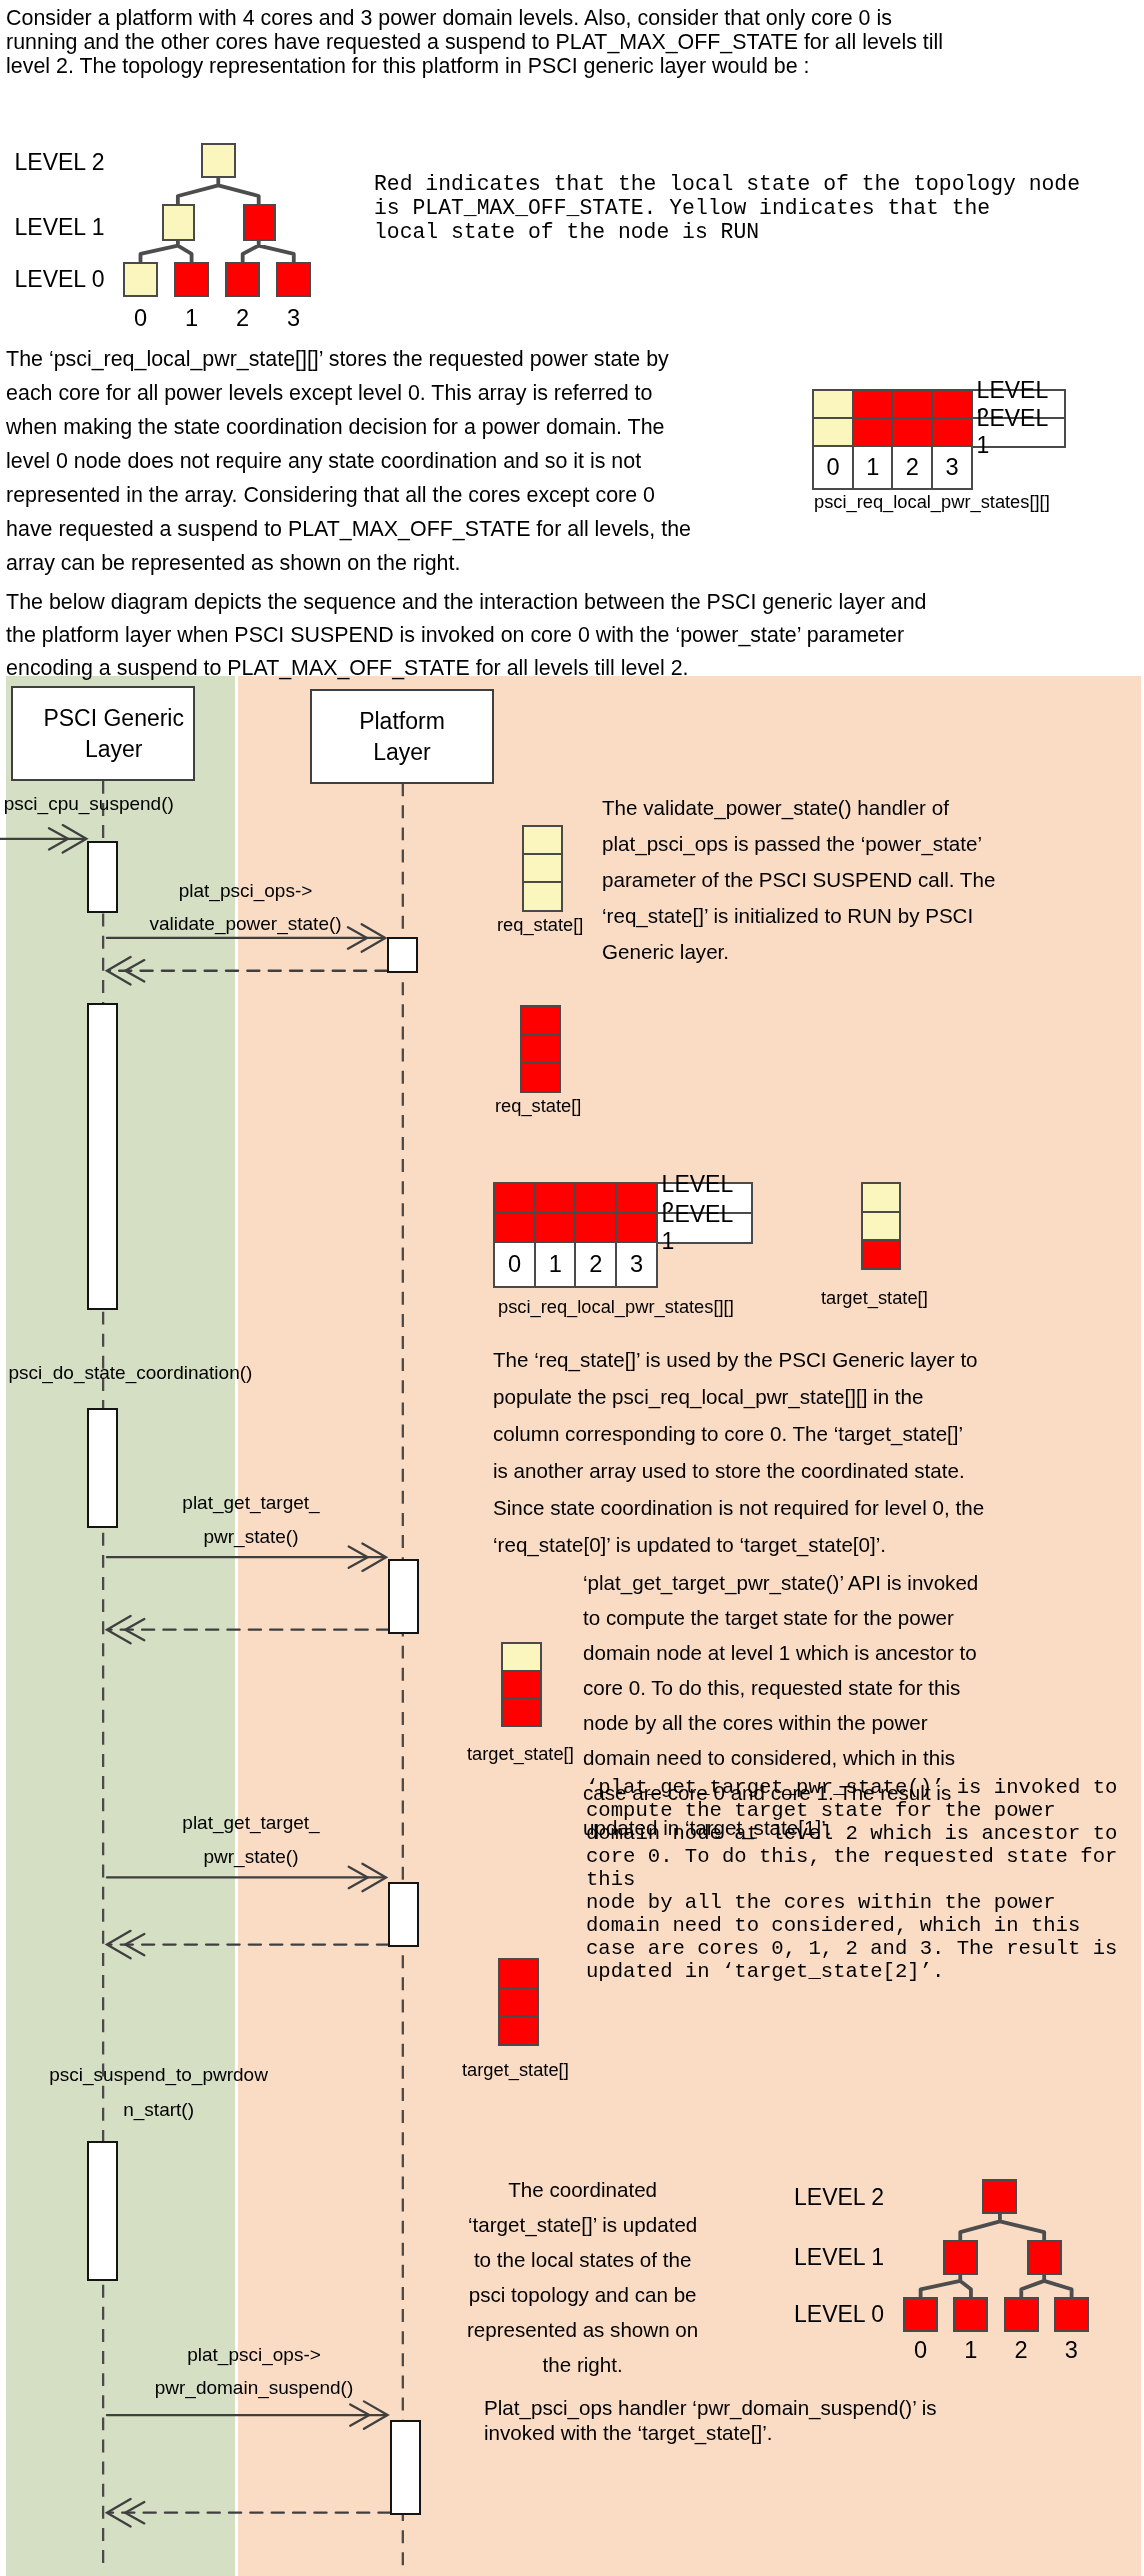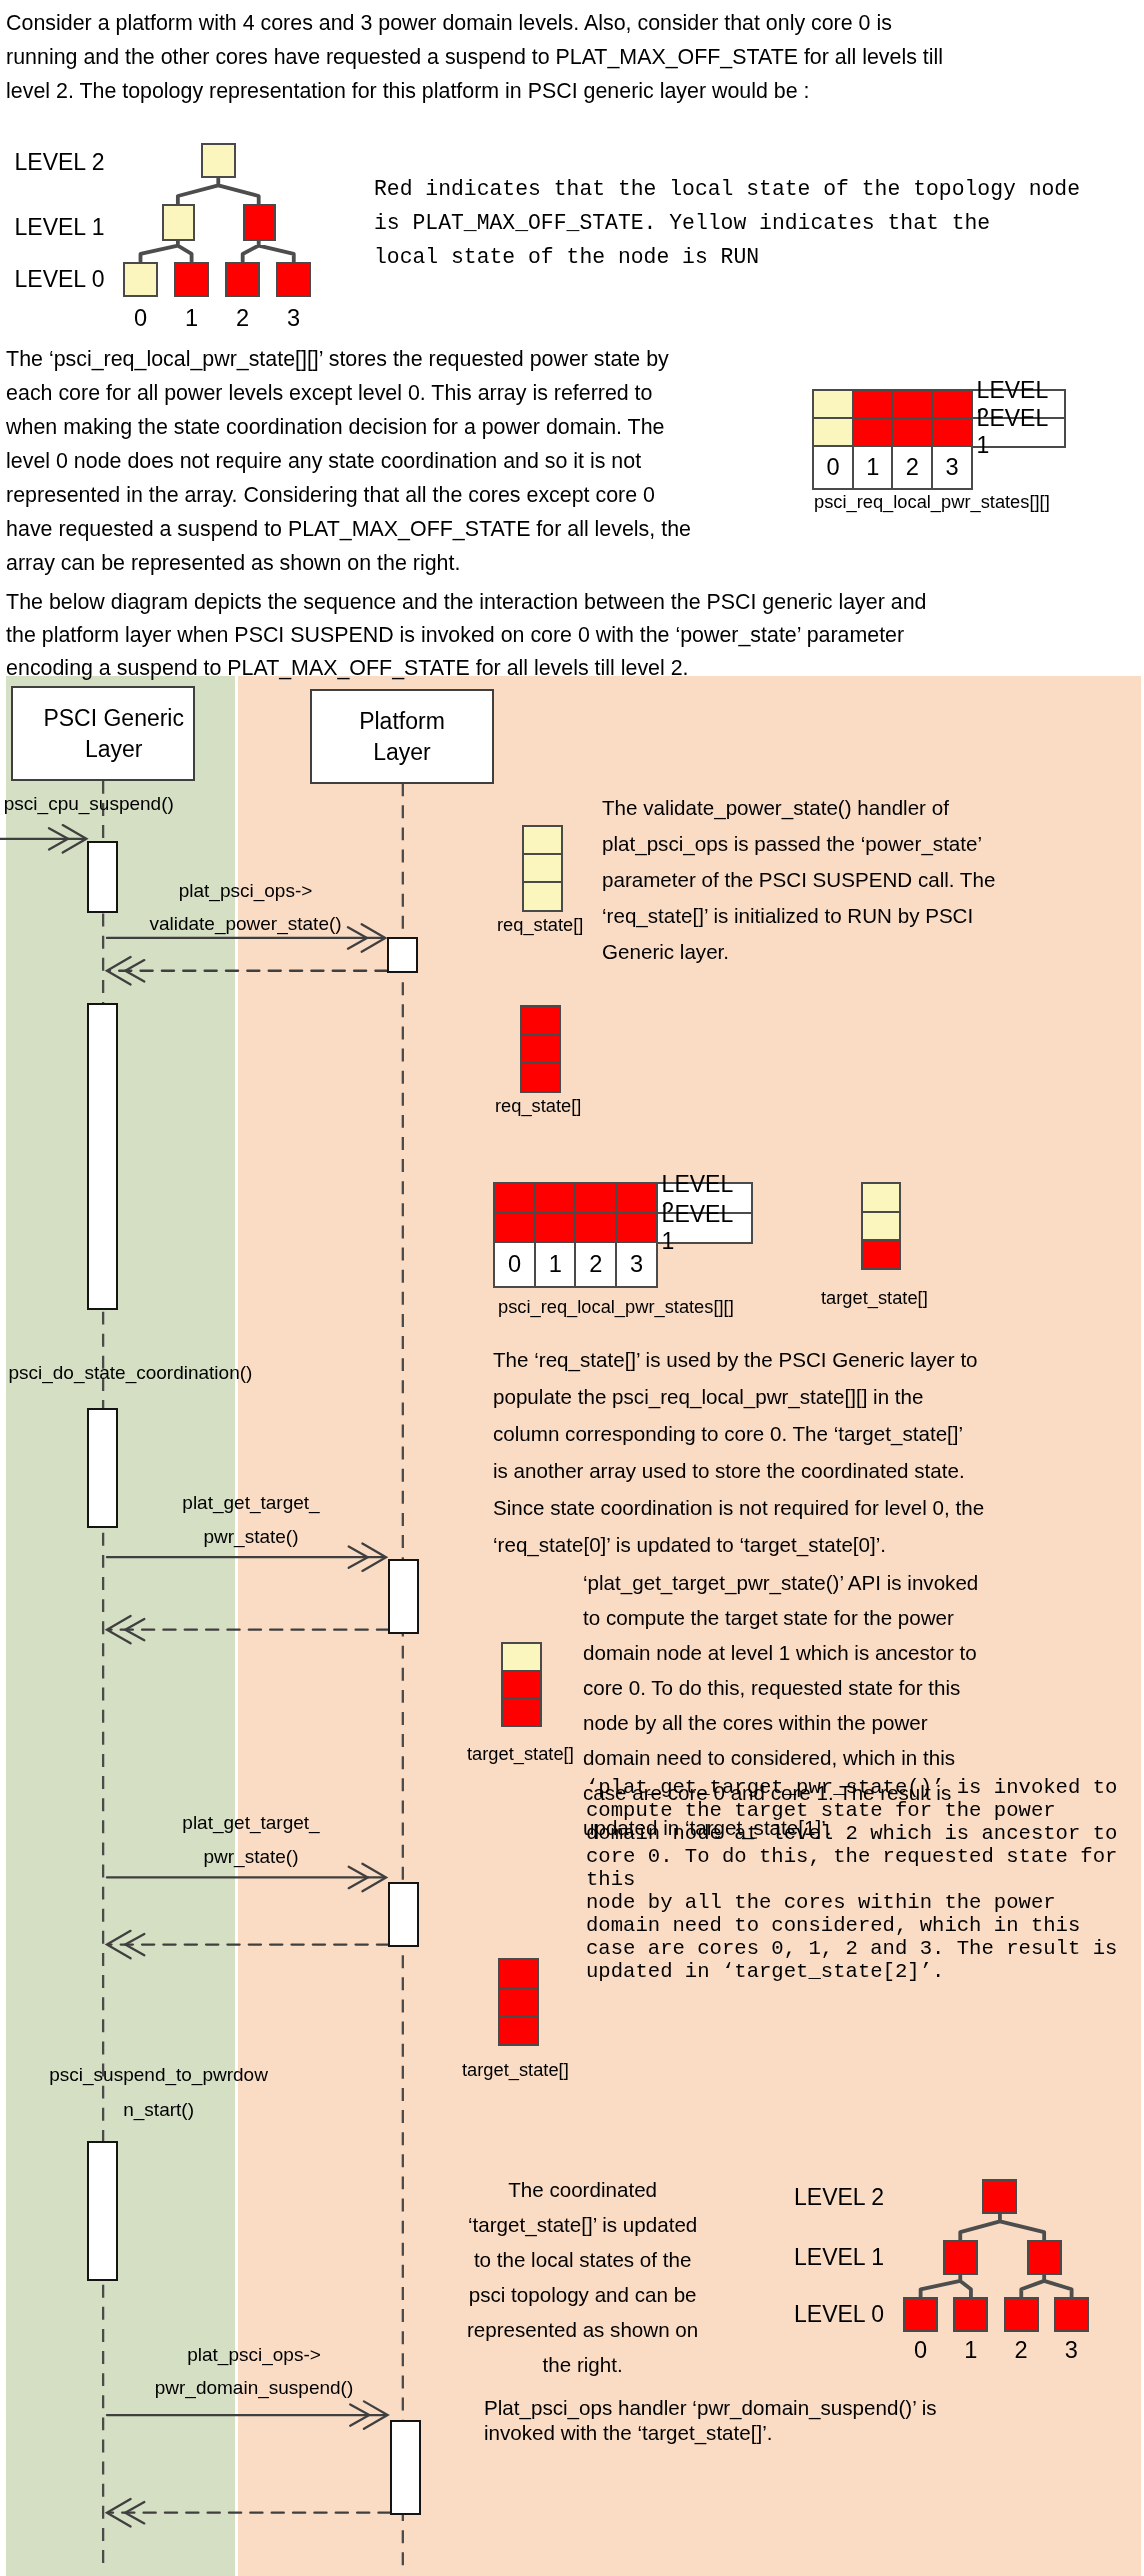--- a/index.html
+++ b/index.html
@@ -6,21 +6,21 @@
   .page{position:relative;width:1145px;height:2576px;background:#fff;overflow:hidden;
         font-family:"Liberation Sans",sans-serif;color:#000;}
   .pre{white-space:pre-line;}
   
   .band{position:absolute;top:676px;height:1900px;z-index:0;}
   .band.green{left:6.1px;width:229px;background:#D5DFC3;}
   .band.orange{left:238px;width:903px;background:#FADCC5;}
   
   svg.overlay{position:absolute;left:0;top:0;z-index:1;}
   
-  .para{position:absolute;font-size:21.4px;line-height:34px;z-index:2;}
+  .para{position:absolute;font-size:21.4px;line-height:24px;z-index:2;}
   #p1{left:6.1px;top:6.1px;width:1133px;}
   #legend1{left:374px;top:172px;width:747px;font-family:Liberation Mono, monospace;}
   #p2{left:6.1px;top:342px;width:805px;line-height:34px;}
   #p3{left:6.1px;top:586px;width:1136px;line-height:33px;}
   
   .cells{display:flex;z-index:2;position:absolute;}
   .cells .cell{box-sizing:border-box;border:2.3px solid #4a4a4a;margin-right:-2.3px;flex:none;}
   .cell.run{background:#FBF5BE;}
   .cell.off{background:#FE0000;}
   .cell.txt{background:#fff;display:flex;align-items:center;justify-content:center;font-size:23.6px;}

